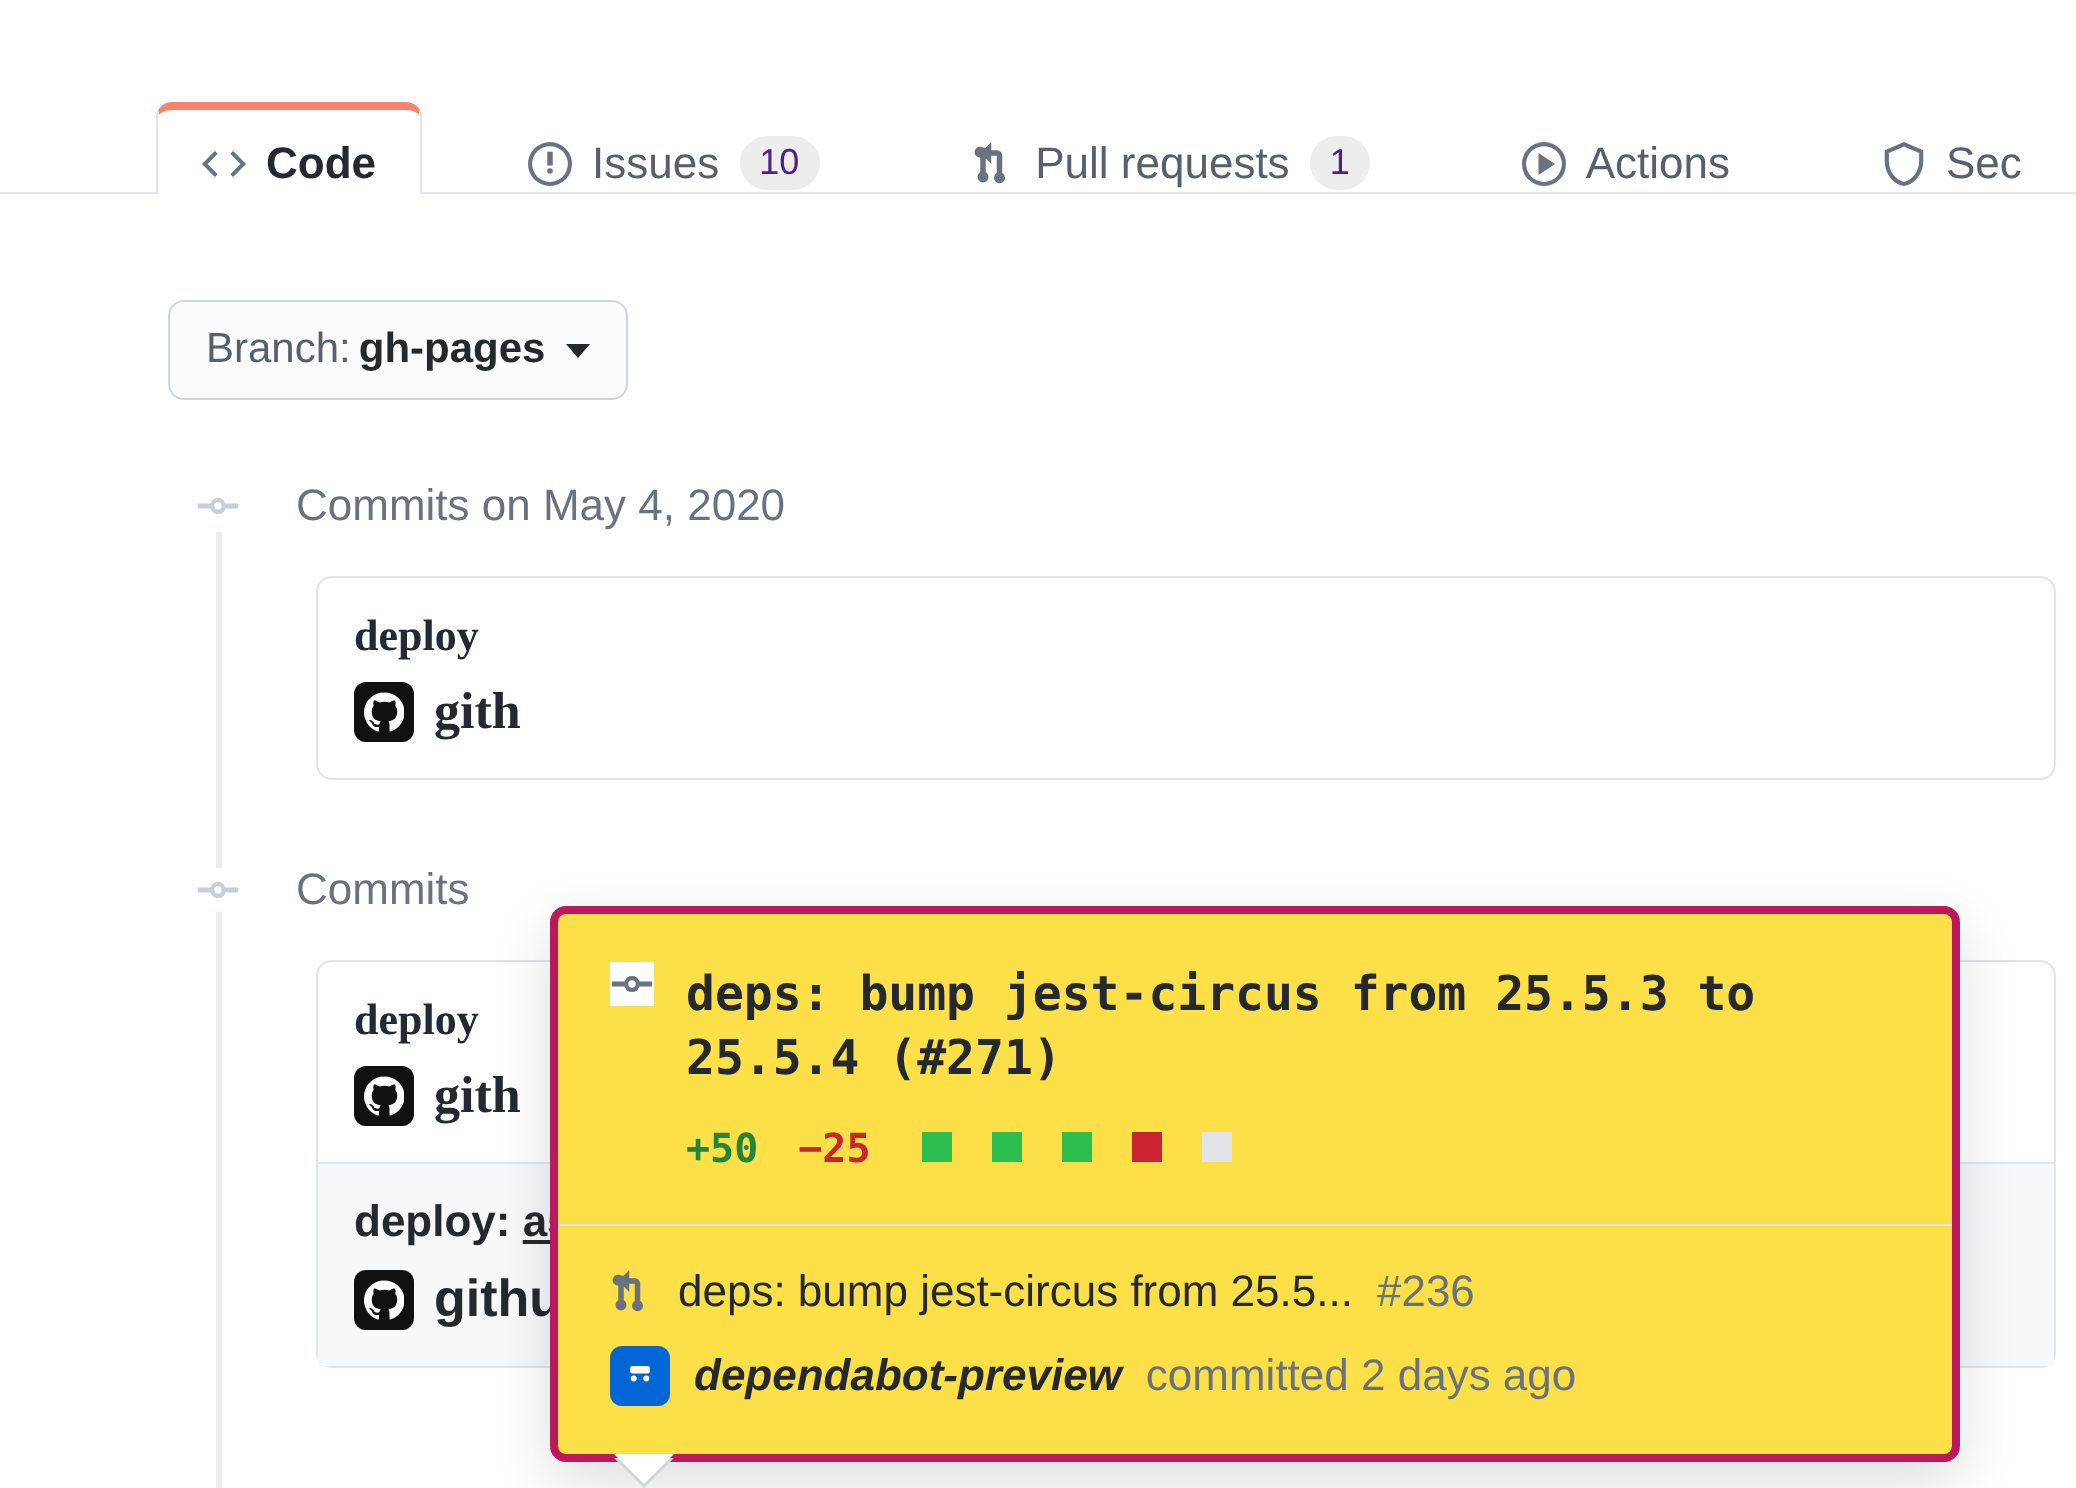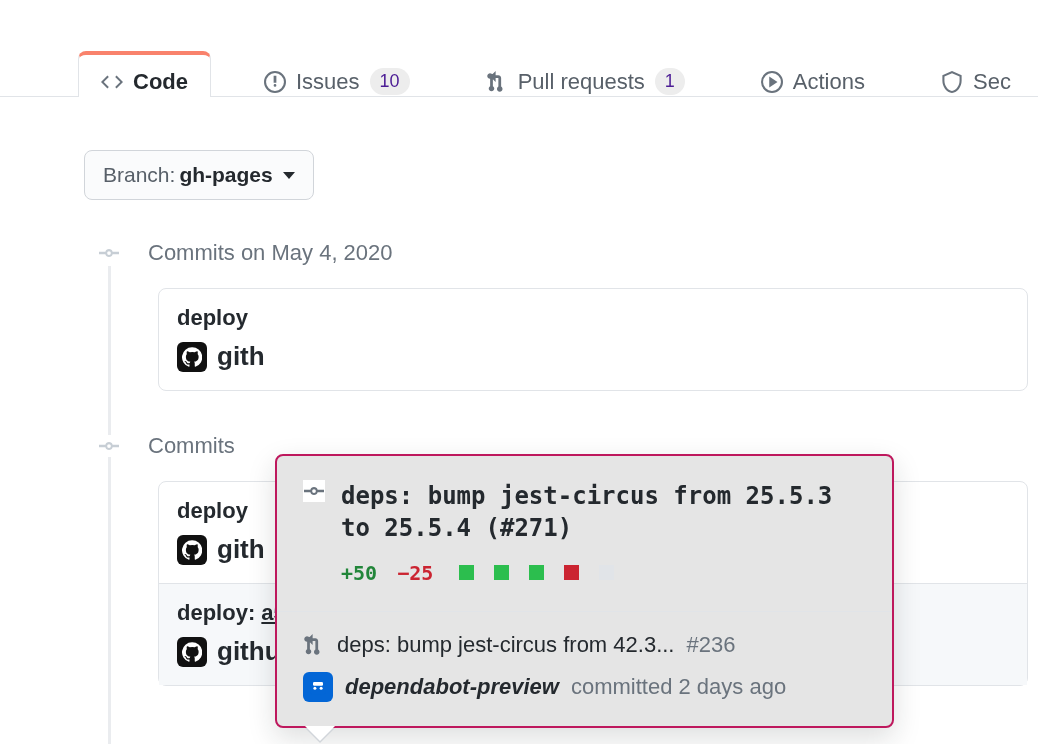--- a/index.html
+++ b/index.html
@@ -109,21 +109,21 @@
     border: 1px solid #e1e4e8;
     border-radius: 8px;
     width: 870px;
     overflow: visible;
     position: relative;
   }
   .commit-item {
     padding: 16px 18px 18px;
     border-top: 1px solid #e1e4e8;
   }
-  .commit-item:first-child { border-top: none; }
+  .commit-item:first-child { border-top: none; font-family: Liberation Serif, serif; }
   .commit-item.alt { background: #f6f8fa; }
   .commit-title {
     font-weight: 600;
     font-size: 22px;
     color: #24292e;
   }
   .commit-title .sha {
     font-weight: 600;
     text-decoration: underline;
     color: #24292e;
@@ -144,23 +144,23 @@
   }
   .avatar-gh svg { fill: #fff; }
   .author { color: #24292e; font-weight: 600; }
   .check { color: #22863a; font-weight: 700; }
 
   
   .popover {
     position: absolute;
     top: -28px;
     left: 116px;
-    width: 619px;
-    background: #e5e5e5;
-    border: 2px solid #be185d;
+    width: 705px;
+    background: #fde047;
+    border: 4px solid #be185d;
     border-radius: 8px;
     box-shadow: 0 10px 28px rgba(27,31,35,.15);
     z-index: 10;
     padding: 24px 26px 24px;
   }
   .popover::after, .popover::before {
     content: "";
     position: absolute;
     bottom: -15px;
     left: 28px;
@@ -355,21 +355,21 @@
         <span class="sq g"></span>
         <span class="sq g"></span>
         <span class="sq r"></span>
         <span class="sq n"></span>
       </div>
       <div class="pop-divider"></div>
       <div class="pop-pr">
         <svg width="22" height="22" viewBox="0 0 16 16">
             <path d="M11 11.3V5c0-1.1-.9-2-2-2H7V0L3 4l4 4V5h2v6.3a2 2 0 1 0 2 0zM4 2a2 2 0 1 0-1 3.7V11a2 2 0 1 0 2 0V5.7A2 2 0 0 0 4 2z"></path>
           </svg>
-        <span>deps: bump jest-circus from 42.3...</span>
+        <span>deps: bump jest-circus from 25.5...</span>
         <span class="pr-num">#236</span>
       </div>
       <div class="pop-author">
         <span class="av">
           <svg width="20" height="20" viewBox="0 0 16 16" fill="#fff">
               <rect x="2" y="2" width="12" height="12" rx="2" fill="#0366d6"></rect>
               <circle cx="5.5" cy="9" r="1.2" fill="#fff"></circle>
               <circle cx="10.5" cy="9" r="1.2" fill="#fff"></circle>
               <rect x="4" y="4" width="8" height="3" rx="1" fill="#fff"></rect>
             </svg>

